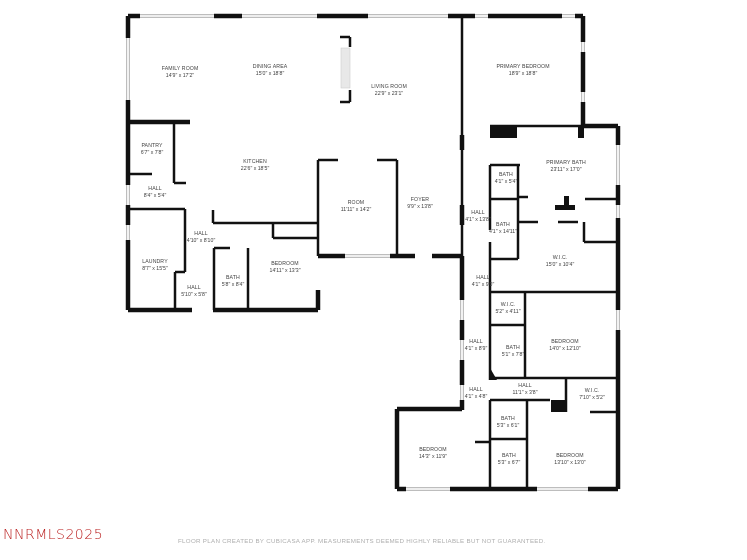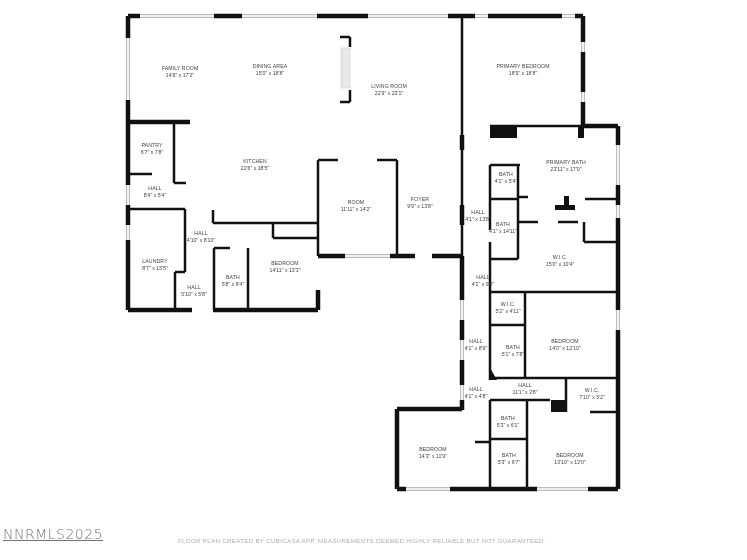--- a/index.html
+++ b/index.html
@@ -6,21 +6,21 @@
     body { width: 747px; height: 560px; position: relative; overflow: hidden; font-family: "Liberation Sans", sans-serif; }
     #plan { position: absolute; left: 0; top: 0; width: 747px; height: 560px; }
     .thin { stroke: #111111; stroke-width: 2.5; }
     .thick { stroke: #111111; stroke-width: 4.5; }
     .win { stroke: #bdbdbd; stroke-width: 4; }
     .win-inner { stroke: #ffffff; stroke-width: 1.6; }
     .block { fill: #111111; }
     .room-label { position: absolute; transform: translate(-50%, -50%); text-align: center; white-space: nowrap; color: #444444; line-height: 7px; }
     .room-name { font-size: 5.2px; letter-spacing: 0.1px; display: block; }
     .room-dim { font-size: 5.2px; display: block; }
-    .watermark { position: absolute; left: 3px; top: 526px; font-size: 14px; color: #737373; letter-spacing: 0.5px; font-family: "DejaVu Sans", sans-serif; font-weight: 300; text-decoration: underline; }
+    .watermark { position: absolute; left: 3px; top: 526px; font-size: 14px; color: #b91c1c; letter-spacing: 0.5px; font-family: "DejaVu Sans", sans-serif; font-weight: 300; }
     .footer { position: absolute; left: 178px; top: 537px; font-size: 6.2px; color: #b0b0b0; letter-spacing: 0.3px; }
   </style>
 </head>
 <body>
 
 <svg id="plan" viewBox="0 0 747 560" xmlns="http://www.w3.org/2000/svg">
   <g>
 
     <line class="thick" x1="128" y1="16" x2="140" y2="16"></line>
     <line class="thick" x1="214" y1="16" x2="242" y2="16"></line>

